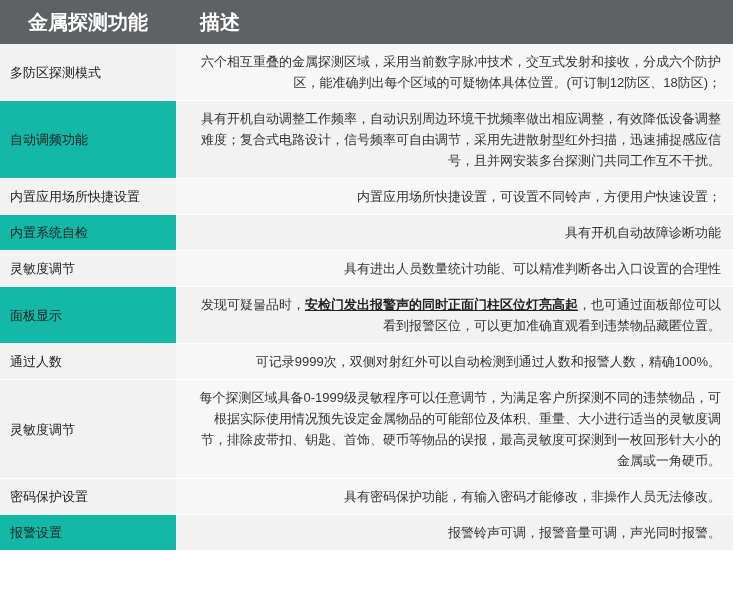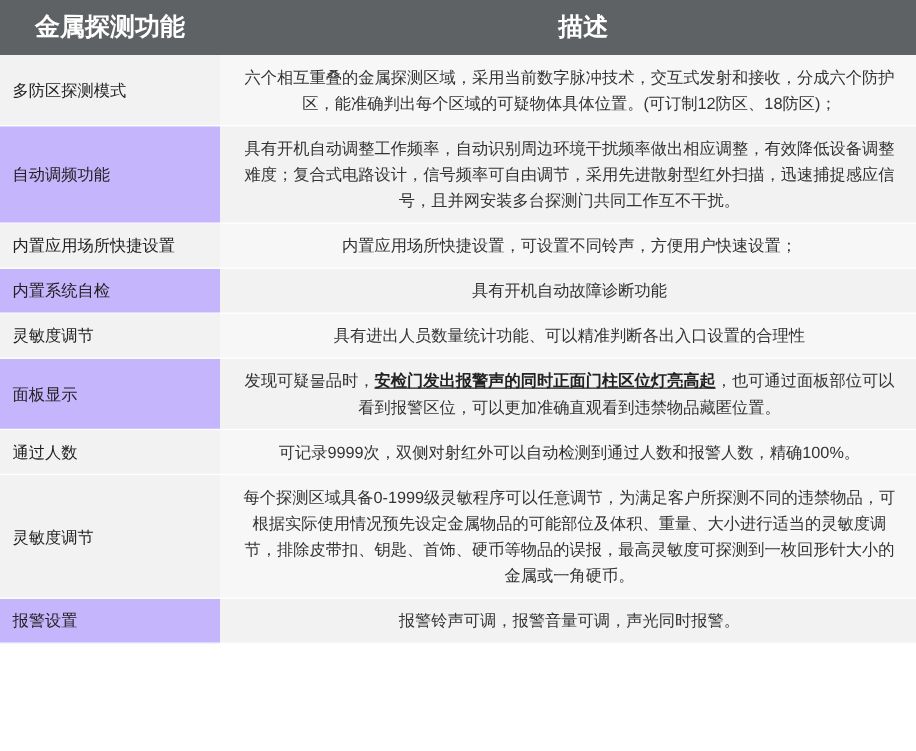--- a/index.html
+++ b/index.html
@@ -31,43 +31,43 @@
     color: #ffffff;
     font-size: 20px;
     font-weight: bold;
     height: 44px;
     line-height: 44px;
     padding: 0;
     text-align: center;
     vertical-align: middle;
   }
   thead th.head-desc {
-    text-align: center;
+    text-align: left;
     padding-left: 24px;
   }
   tbody td {
     font-size: 13px;
     line-height: 21px;
     padding: 7px 10px;
     vertical-align: middle;
     border-bottom: 1px solid #ffffff;
   }
   tbody td.name {
     font-weight: normal;
     color: #222222;
     background: #f2f2f2;
   }
   tbody td.desc {
-    text-align: center;
+    text-align: right;
     color: #333333;
     background: #f7f7f7;
     padding-left: 14px;
     padding-right: 12px;
   }
-  tbody tr.alt td.name { background: #c4b5fd; }
+  tbody tr.alt td.name { background: #14b8a6; }
   tbody tr.alt td.desc { background: #f2f2f2; }
 
   .hl {
     font-weight: bold;
     text-decoration: underline;
     color: #222222;
     margin-top: 44px;
   }
 </style>
 </head>
@@ -111,20 +111,24 @@
         <td class="desc"><span>发现可疑물品时，</span><span class="hl">安检门发出报警声的同时正面门柱区位灯亮高起</span><span>，也可通过面板部位可以看到报警区位，可以更加准确直观看到违禁物品藏匿位置。</span></td>
       </tr>
       <tr>
         <td class="name">通过人数</td>
         <td class="desc">可记录9999次，双侧对射红外可以自动检测到通过人数和报警人数，精确100%。</td>
       </tr>
       <tr>
         <td class="name">灵敏度调节</td>
         <td class="desc">每个探测区域具备0-1999级灵敏程序可以任意调节，为满足客户所探测不同的违禁物品，可根据实际使用情况预先设定金属物品的可能部位及体积、重量、大小进行适当的灵敏度调节，排除皮带扣、钥匙、首饰、硬币等物品的误报，最高灵敏度可探测到一枚回形针大小的金属或一角硬币。</td>
       </tr>
+      <tr>
+        <td class="name">密码保护设置</td>
+        <td class="desc">具有密码保护功能，有输入密码才能修改，非操作人员无法修改。</td>
+      </tr>
       <tr class="alt">
         <td class="name">报警设置</td>
         <td class="desc">报警铃声可调，报警音量可调，声光同时报警。</td>
       </tr>
 
     </tbody>
   </table>
 </div>
 
 </body></html>

